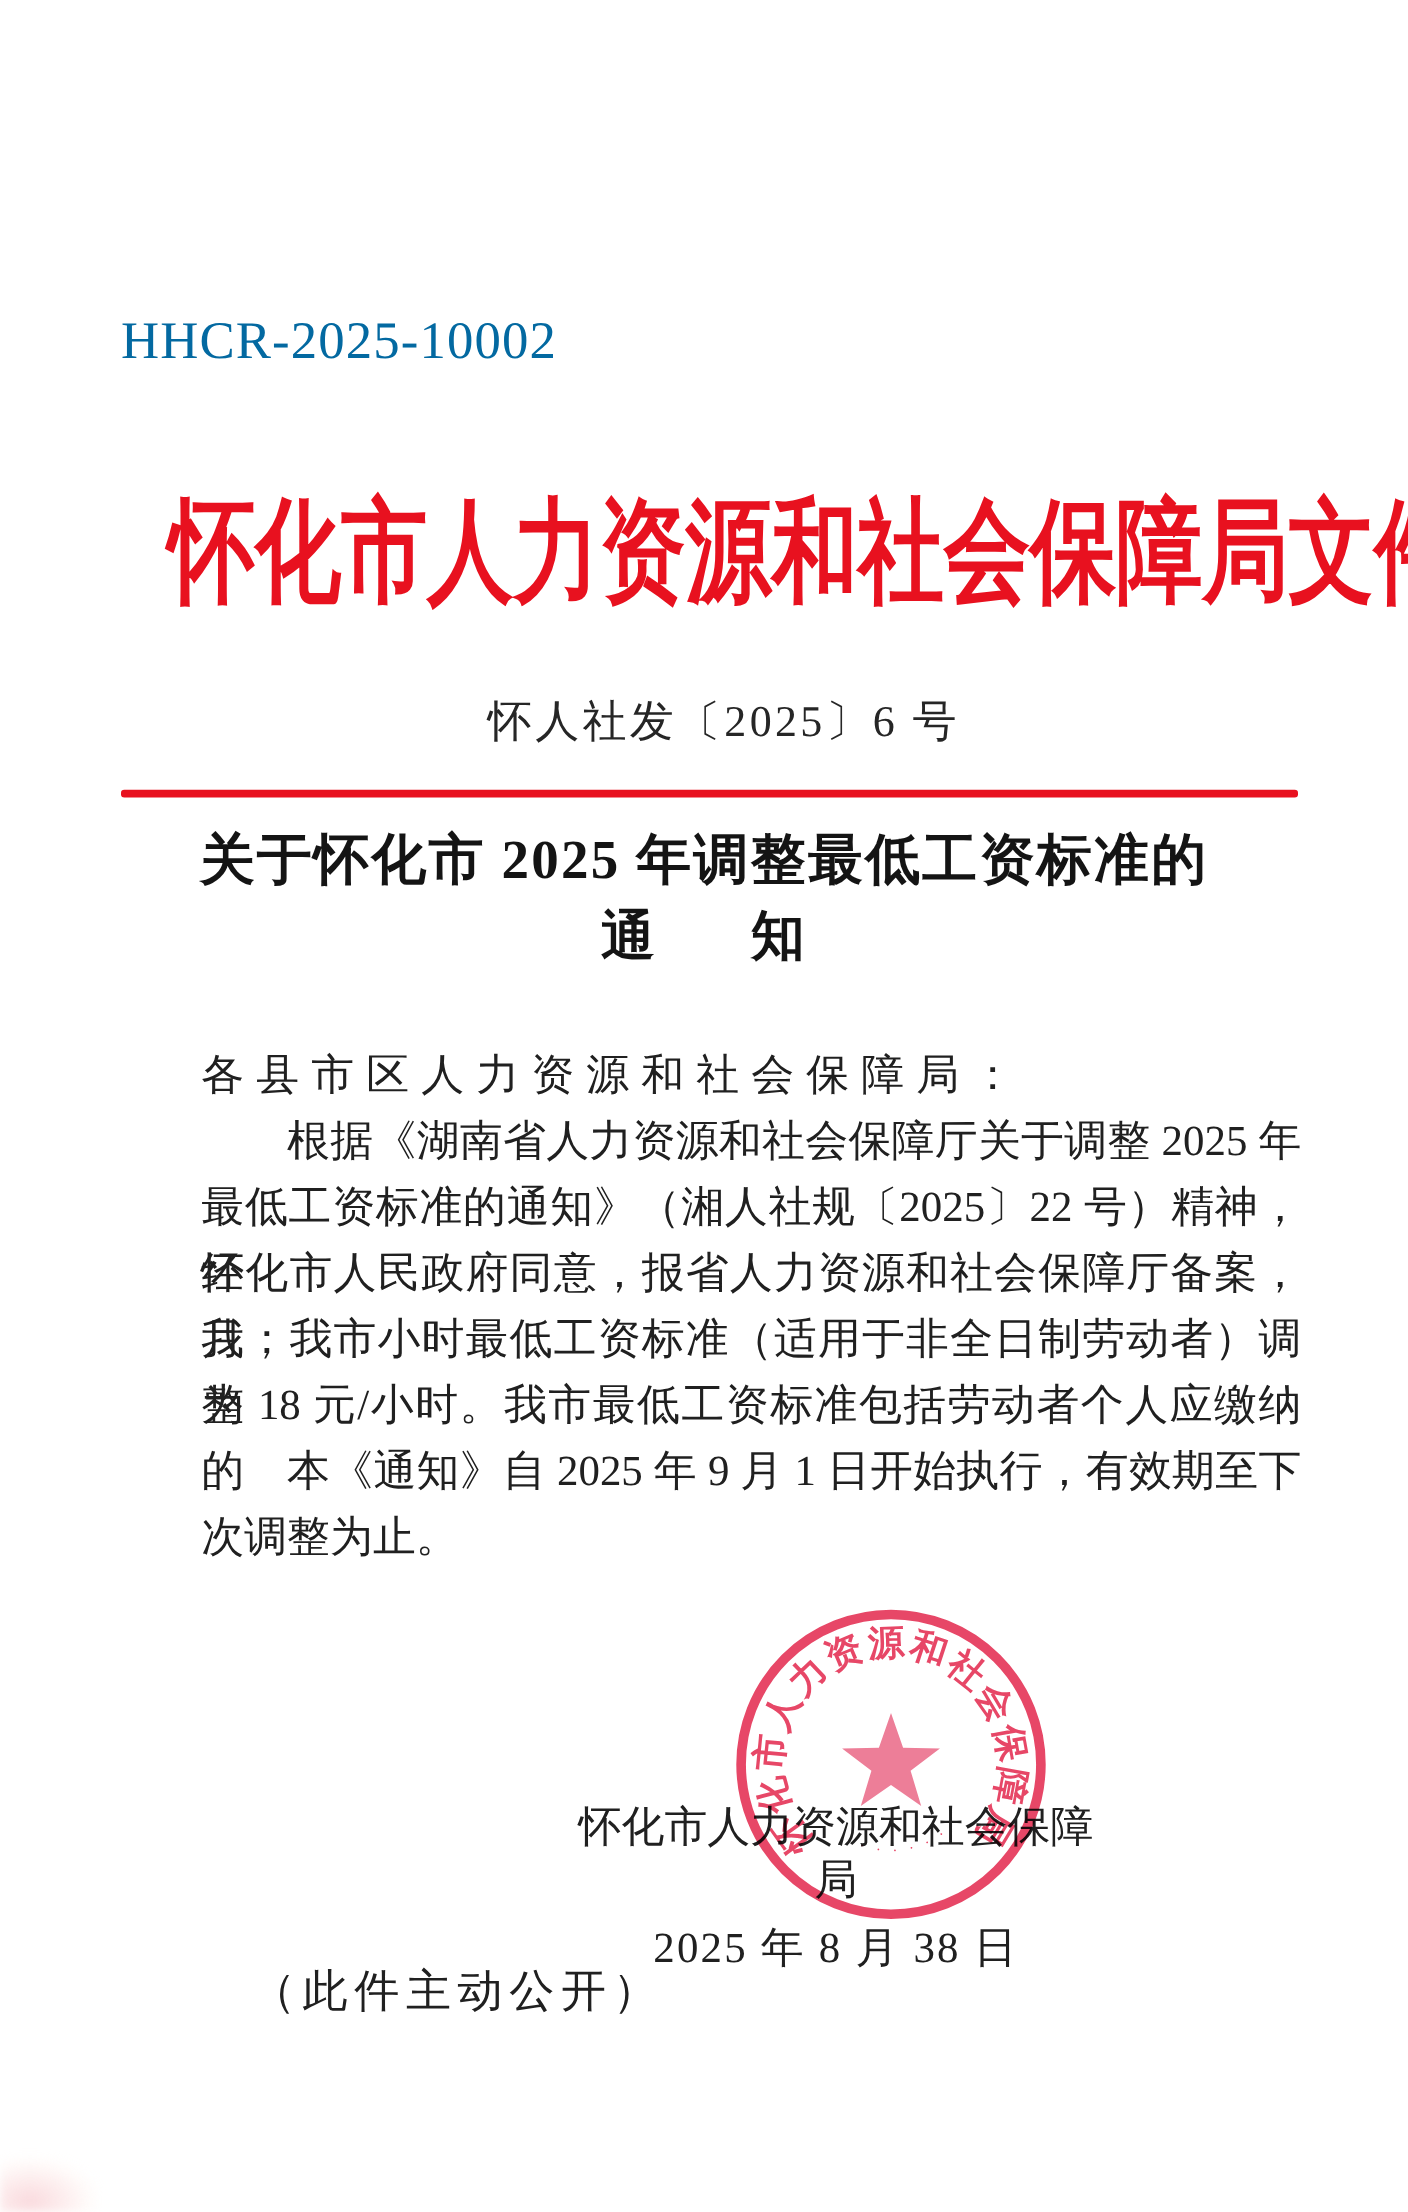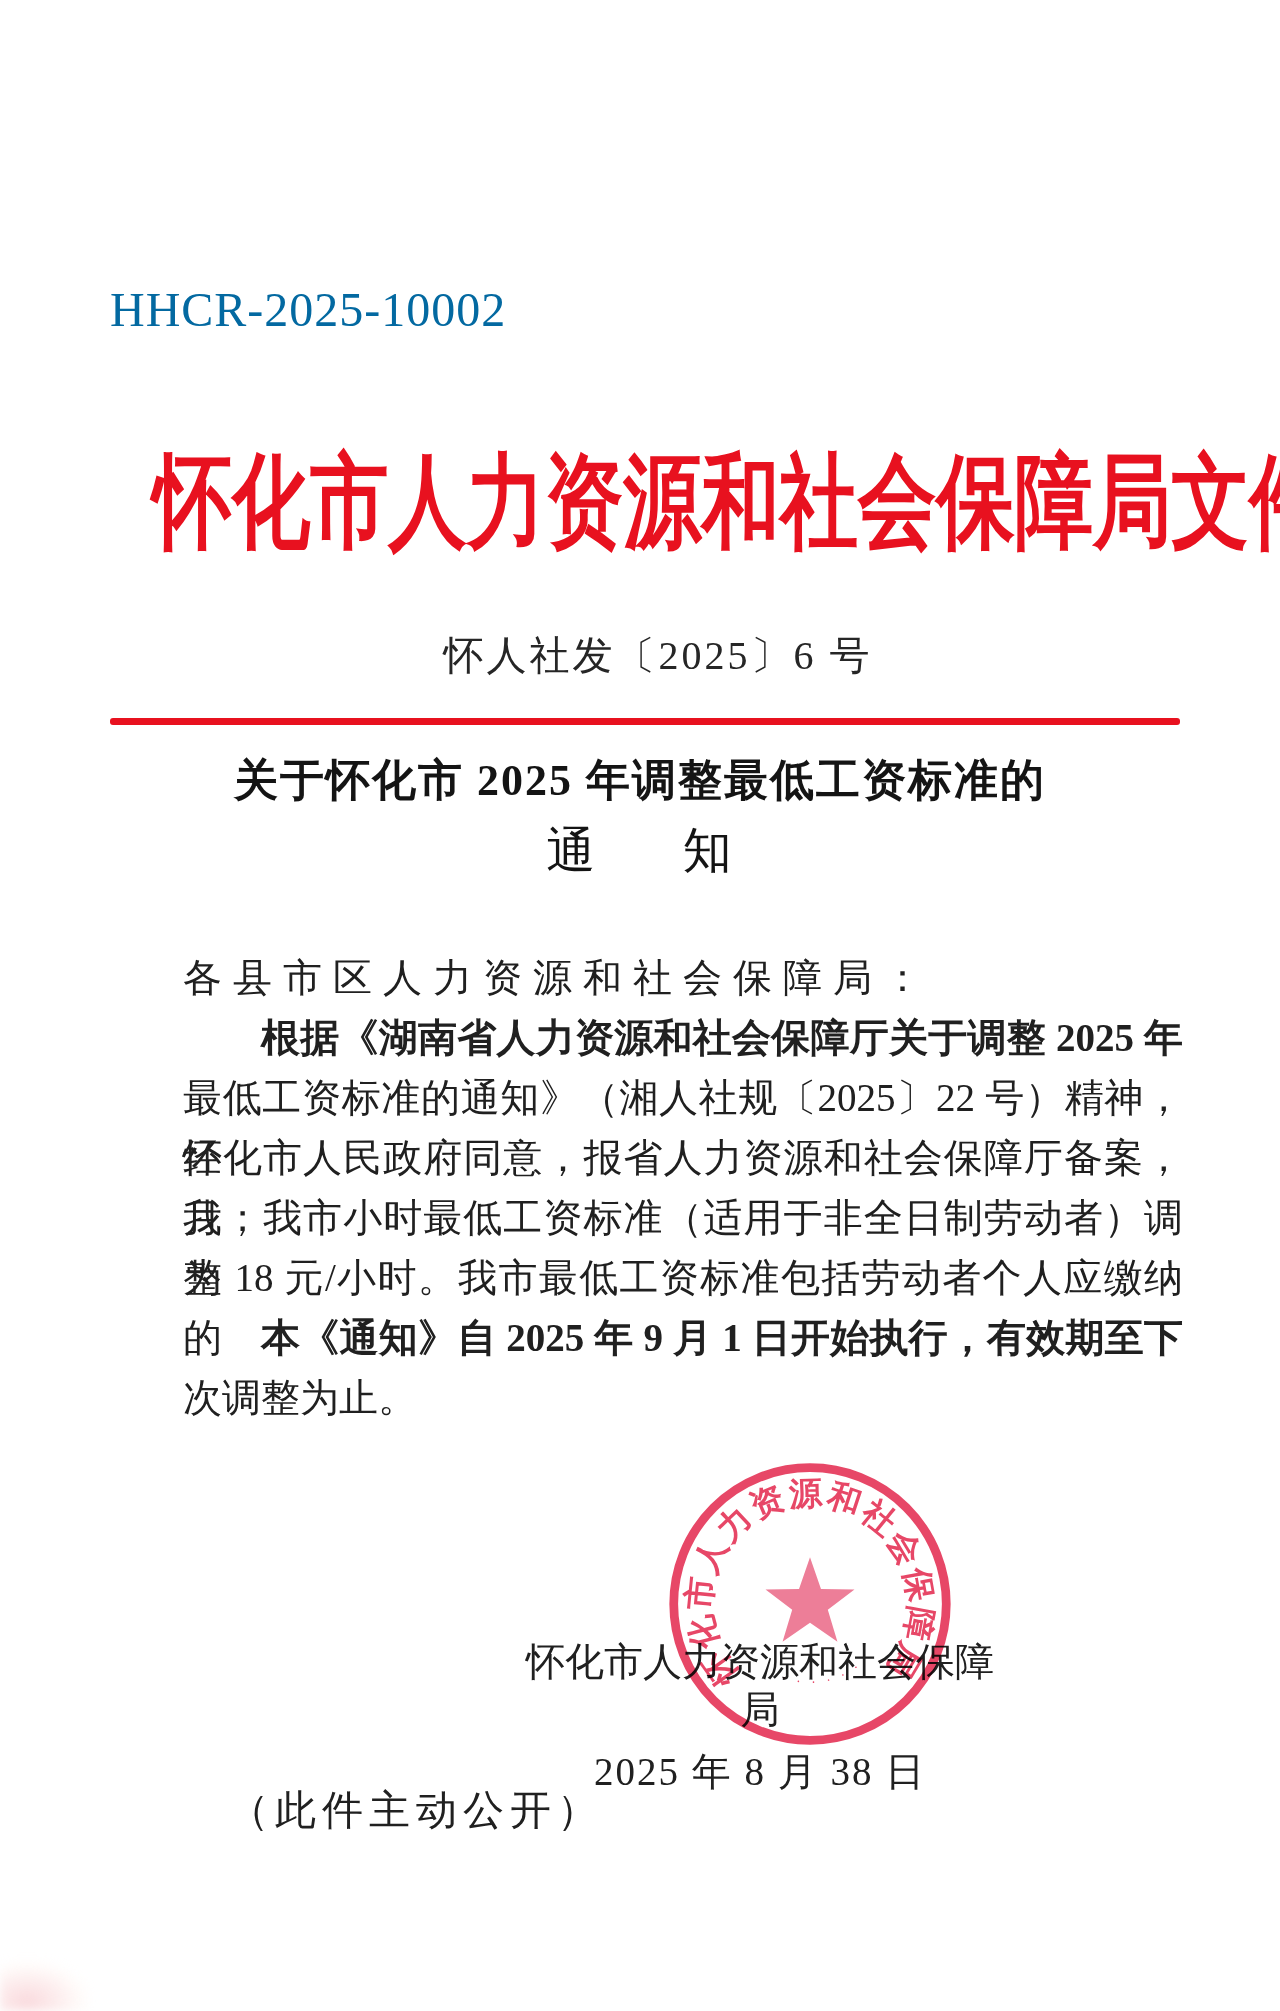--- a/index.html
+++ b/index.html
@@ -10,26 +10,26 @@
   .abs{position:absolute;}
   #doc-code{left:110px;top:282px;font-size:48px;color:#0369a1;letter-spacing:1px;}
   #org-title{
     left:0;top:446px;width:1280px;text-align:center;font-size:103px;font-weight:bold;
     white-space:nowrap;transform:scaleX(0.76);letter-spacing:0px;line-height:112px;
   }
   #doc-number{left:0;top:628px;width:1280px;text-align:center;font-size:40px;color:#262626;
     transform:translateX(18px);letter-spacing:3px;}
   #divider{left:110px;top:718px;width:1070px;height:7px;border-radius:3px;}
   #title-block{left:0;top:746px;width:1280px;text-align:center;color:#141414;}
-  #title-line1{font-size:44px;font-weight:bold;letter-spacing:2px;line-height:70px;}
-  #title-line2{font-size:49px;font-weight:normal;letter-spacing:2px;line-height:70px;white-space:pre;}
+  #title-line1{font-size:50px;font-weight:bold;letter-spacing:2px;line-height:70px;}
+  #title-line2{font-size:49px;font-weight:bold;letter-spacing:2px;line-height:70px;white-space:pre;}
   #body-paragraphs{left:143px;top:948px;width:1000px;font-size:39px;color:#202020;margin-left:40px;}
   .bline{line-height:60px;height:60px;white-space:nowrap;}
   .bline.just{white-space:normal;text-align:justify;text-align-last:justify;}
-  .bline.indent{text-indent:78px;font-weight:bold;}
+  .bline.indent{text-indent:78px;}
   .bline.salutation{letter-spacing:11px;}
   #sig-block{left:520px;top:1638px;width:480px;text-align:center;font-size:39px;color:#202020;}
   #sig-org{line-height:48px;letter-spacing:0px;}
   #sig-date{line-height:48px;margin-top:14px;letter-spacing:2px;}
   #footer-note{left:228px;top:1758px;font-size:41px;color:#202020;letter-spacing:6px;margin-top:25px;}
   #seal{left:664px;top:1458px;width:292px;height:292px;mix-blend-mode:multiply;opacity:0.93;}
   #seal svg{display:block;width:100%;height:100%;}
   #seal-curved-text{font-family:"Liberation Serif","DejaVu Serif",serif;font-weight:bold;}
   #smudge{left:0px;top:1960px;width:90px;height:51px;
     background:radial-gradient(ellipse at 30% 80%, rgba(240,150,160,0.35), rgba(255,230,220,0.15) 60%, transparent 75%);

